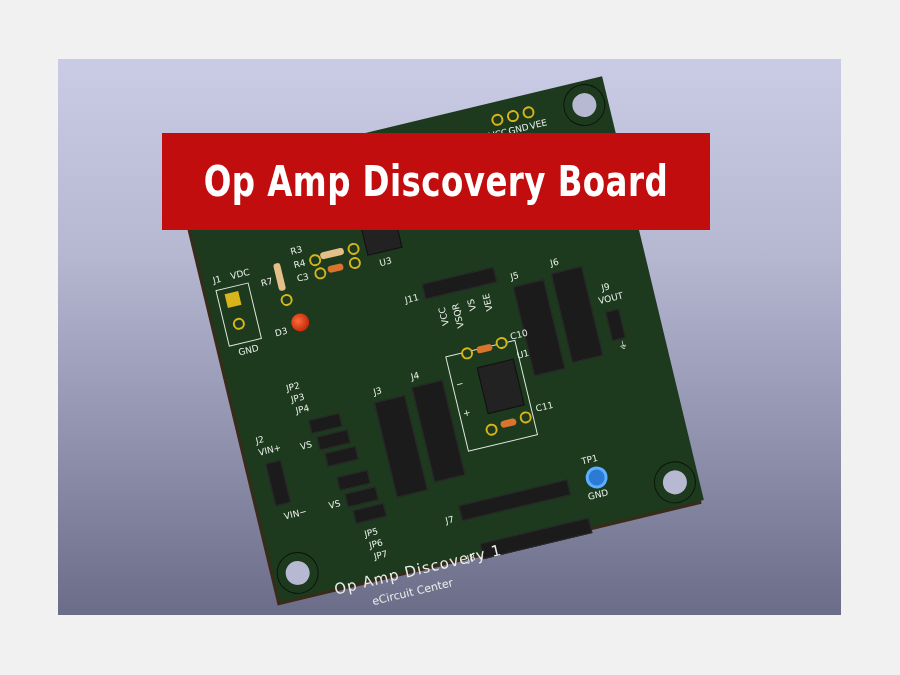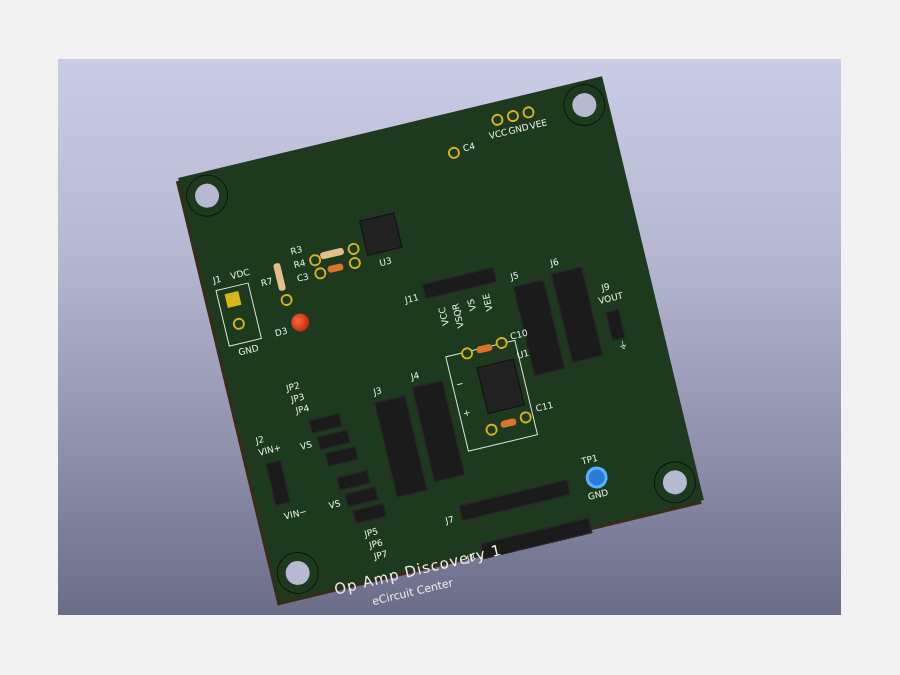--- a/index.html
+++ b/index.html
@@ -134,13 +134,16 @@
     <div class="hdr" style="left:208px;top:426px;width:110px;height:14px;"></div>
 
     <span class="silk" style="left:326px;top:366px;">TP1</span>
     <div class="tp" style="left:326px;top:378px;"></div>
     <span class="silk" style="left:324px;top:402px;">GND</span>
 
     <span class="silk" style="left:56px;top:430px;font-size:15px;letter-spacing:1px;">Op Amp Discovery 1</span>
     <span class="silk" style="left:90px;top:452px;font-size:11px;">eCircuit Center</span>
   </div>
 
+  <div class="banner" style="left:104px;top:74px;">
+    <span class="banner-title">Op Amp Discovery Board</span>
+  </div>
 </div>
 
 </body></html>

